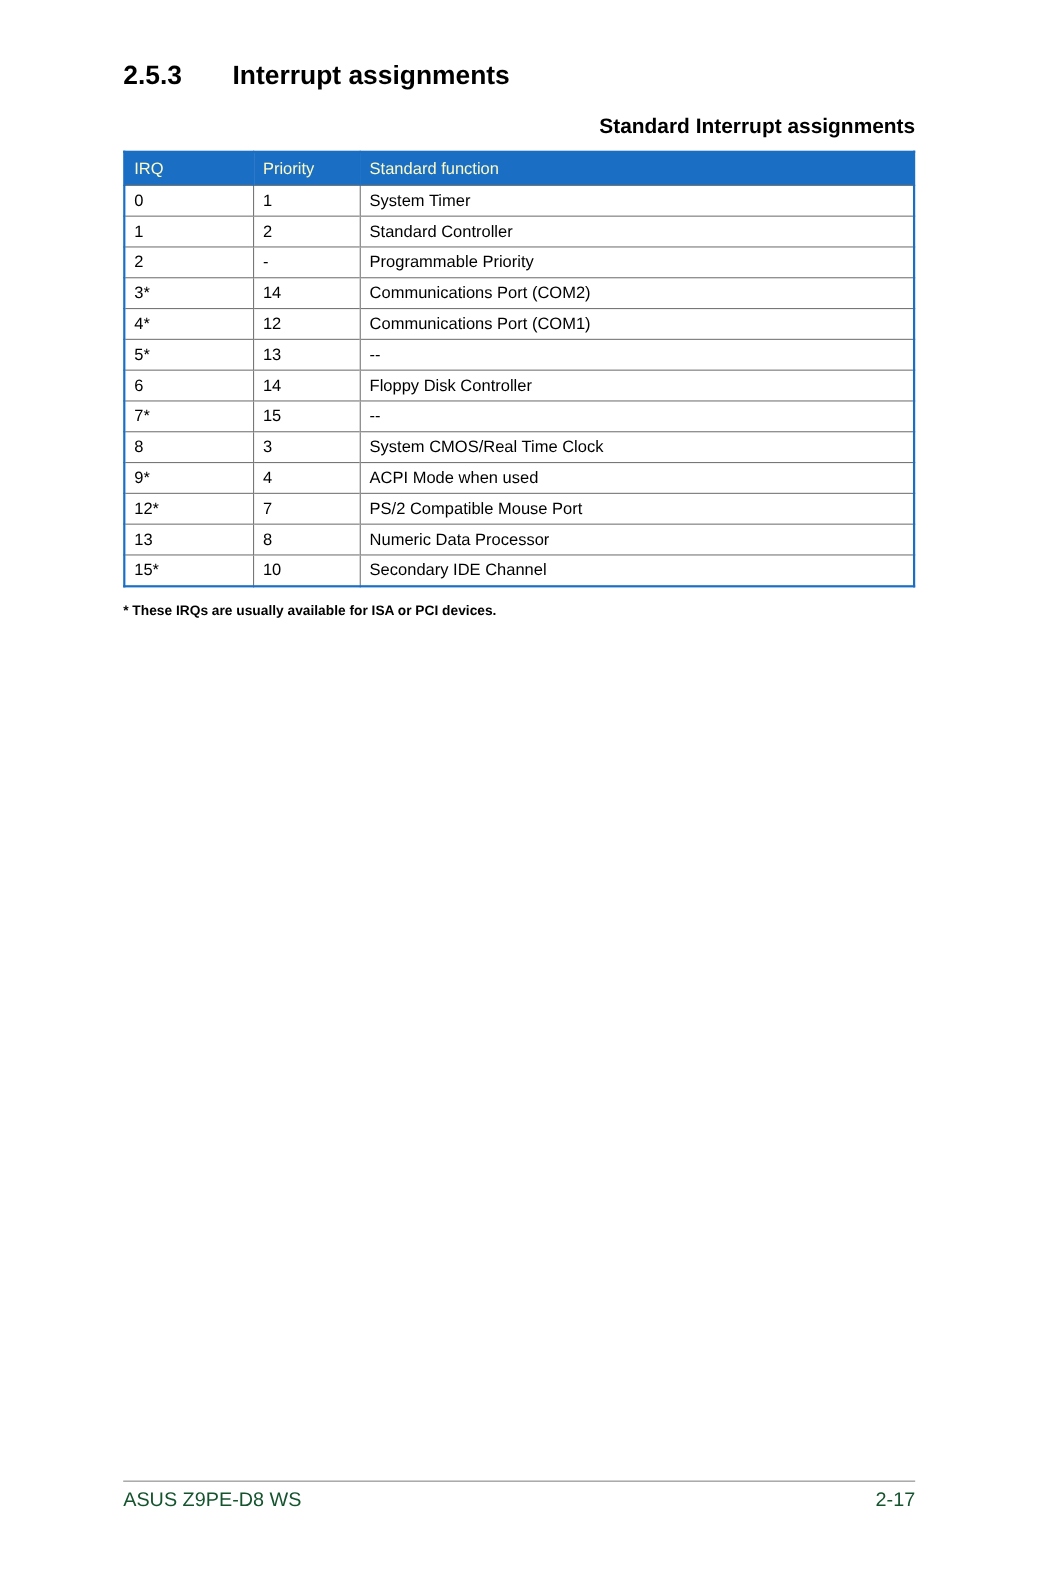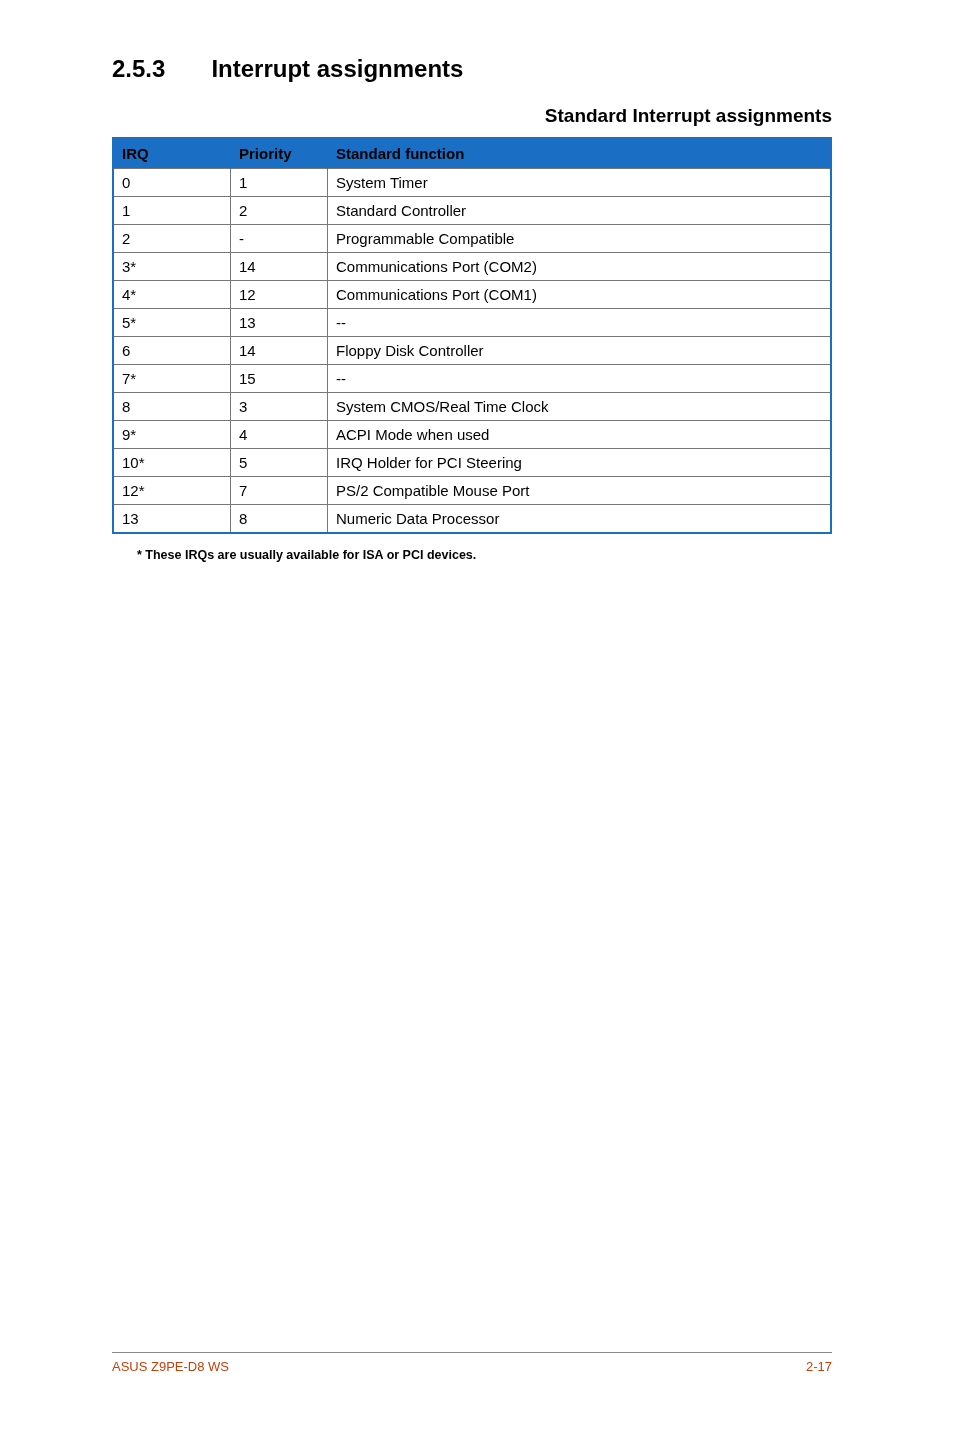--- a/index.html
+++ b/index.html
@@ -38,55 +38,54 @@
     text-align: right;
   }
   table.irq {
     width: 100%;
     border-collapse: collapse;
     border: 2px solid #1a6fc4;
     font-size: 15px;
   }
   table.irq th {
     background: #1a6fc4;
-    color: #000000;
+    color: #fef9c3;
     text-align: left;
-    font-weight: bold;
+    font-weight: normal;
     padding: 6px 8px;
     border-right: 1px solid #1a6fc4;
   }
   table.irq td {
     border-top: 1px solid #777;
     border-right: 1px solid #777;
     padding: 5px 8px;
     vertical-align: middle;
     font-size: 15px;
   }
   table.irq td:last-child, table.irq th:last-child {
     border-right: none;
   }
   table.irq .col-irq { width: 100px; }
   table.irq .col-pri { width: 80px; }
   .footnote {
     font-size: 12.5px;
     font-weight: bold;
     margin-top: 14px;
-    margin-left: 25px;
   }
   .footer {
     position: absolute;
     bottom: 64px;
     left: 112px;
     right: 90px;
     border-top: 1px solid #888;
     padding-top: 6px;
-    font-size: 13px;
+    font-size: 18px;
     display: flex;
     justify-content: space-between;
-    color: #c2410c;
+    color: #14532d;
   }
 </style>
 </head>
 <body>
 
 <div class="page">
 
   <h2 class="section">
     <span class="num">2.5.3</span><span class="gap"></span><span>Interrupt assignments</span>
   </h2>
@@ -108,21 +107,21 @@
         <td>System Timer</td>
       </tr>
       <tr>
         <td>1</td>
         <td>2</td>
         <td>Standard Controller</td>
       </tr>
       <tr>
         <td>2</td>
         <td>-</td>
-        <td>Programmable Compatible</td>
+        <td>Programmable Priority</td>
       </tr>
       <tr>
         <td>3*</td>
         <td>14</td>
         <td>Communications Port (COM2)</td>
       </tr>
       <tr>
         <td>4*</td>
         <td>12</td>
         <td>Communications Port (COM1)</td>
@@ -146,33 +145,33 @@
         <td>8</td>
         <td>3</td>
         <td>System CMOS/Real Time Clock</td>
       </tr>
       <tr>
         <td>9*</td>
         <td>4</td>
         <td>ACPI Mode when used</td>
       </tr>
       <tr>
-        <td>10*</td>
-        <td>5</td>
-        <td>IRQ Holder for PCI Steering</td>
-      </tr>
-      <tr>
         <td>12*</td>
         <td>7</td>
         <td>PS/2 Compatible Mouse Port</td>
       </tr>
       <tr>
         <td>13</td>
         <td>8</td>
         <td>Numeric Data Processor</td>
+      </tr>
+      <tr>
+        <td>15*</td>
+        <td>10</td>
+        <td>Secondary IDE Channel</td>
       </tr>
     </tbody>
   </table>
 
   <div class="footnote">* These IRQs are usually available for ISA or PCI devices.</div>
 
   <div class="footer">
     <span>ASUS Z9PE-D8 WS</span>
     <span>2-17</span>
   </div>

